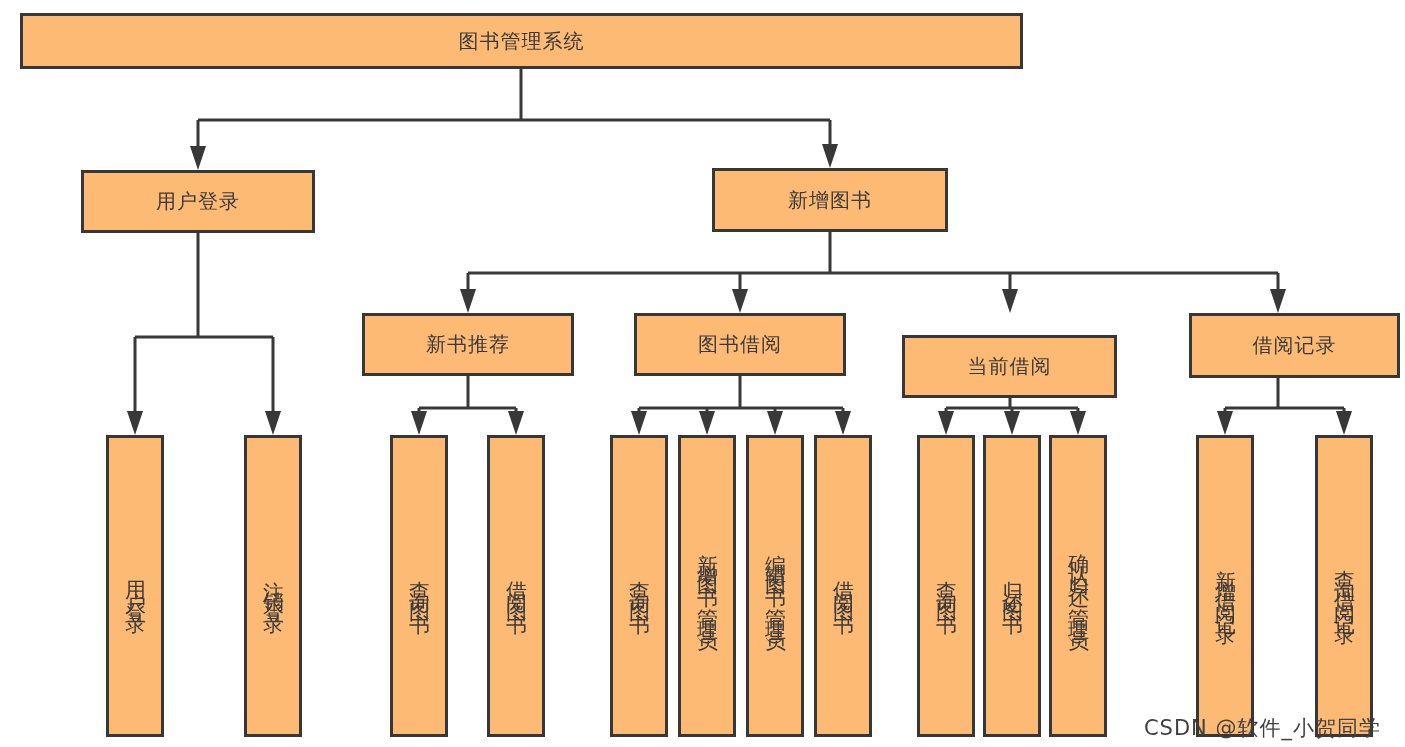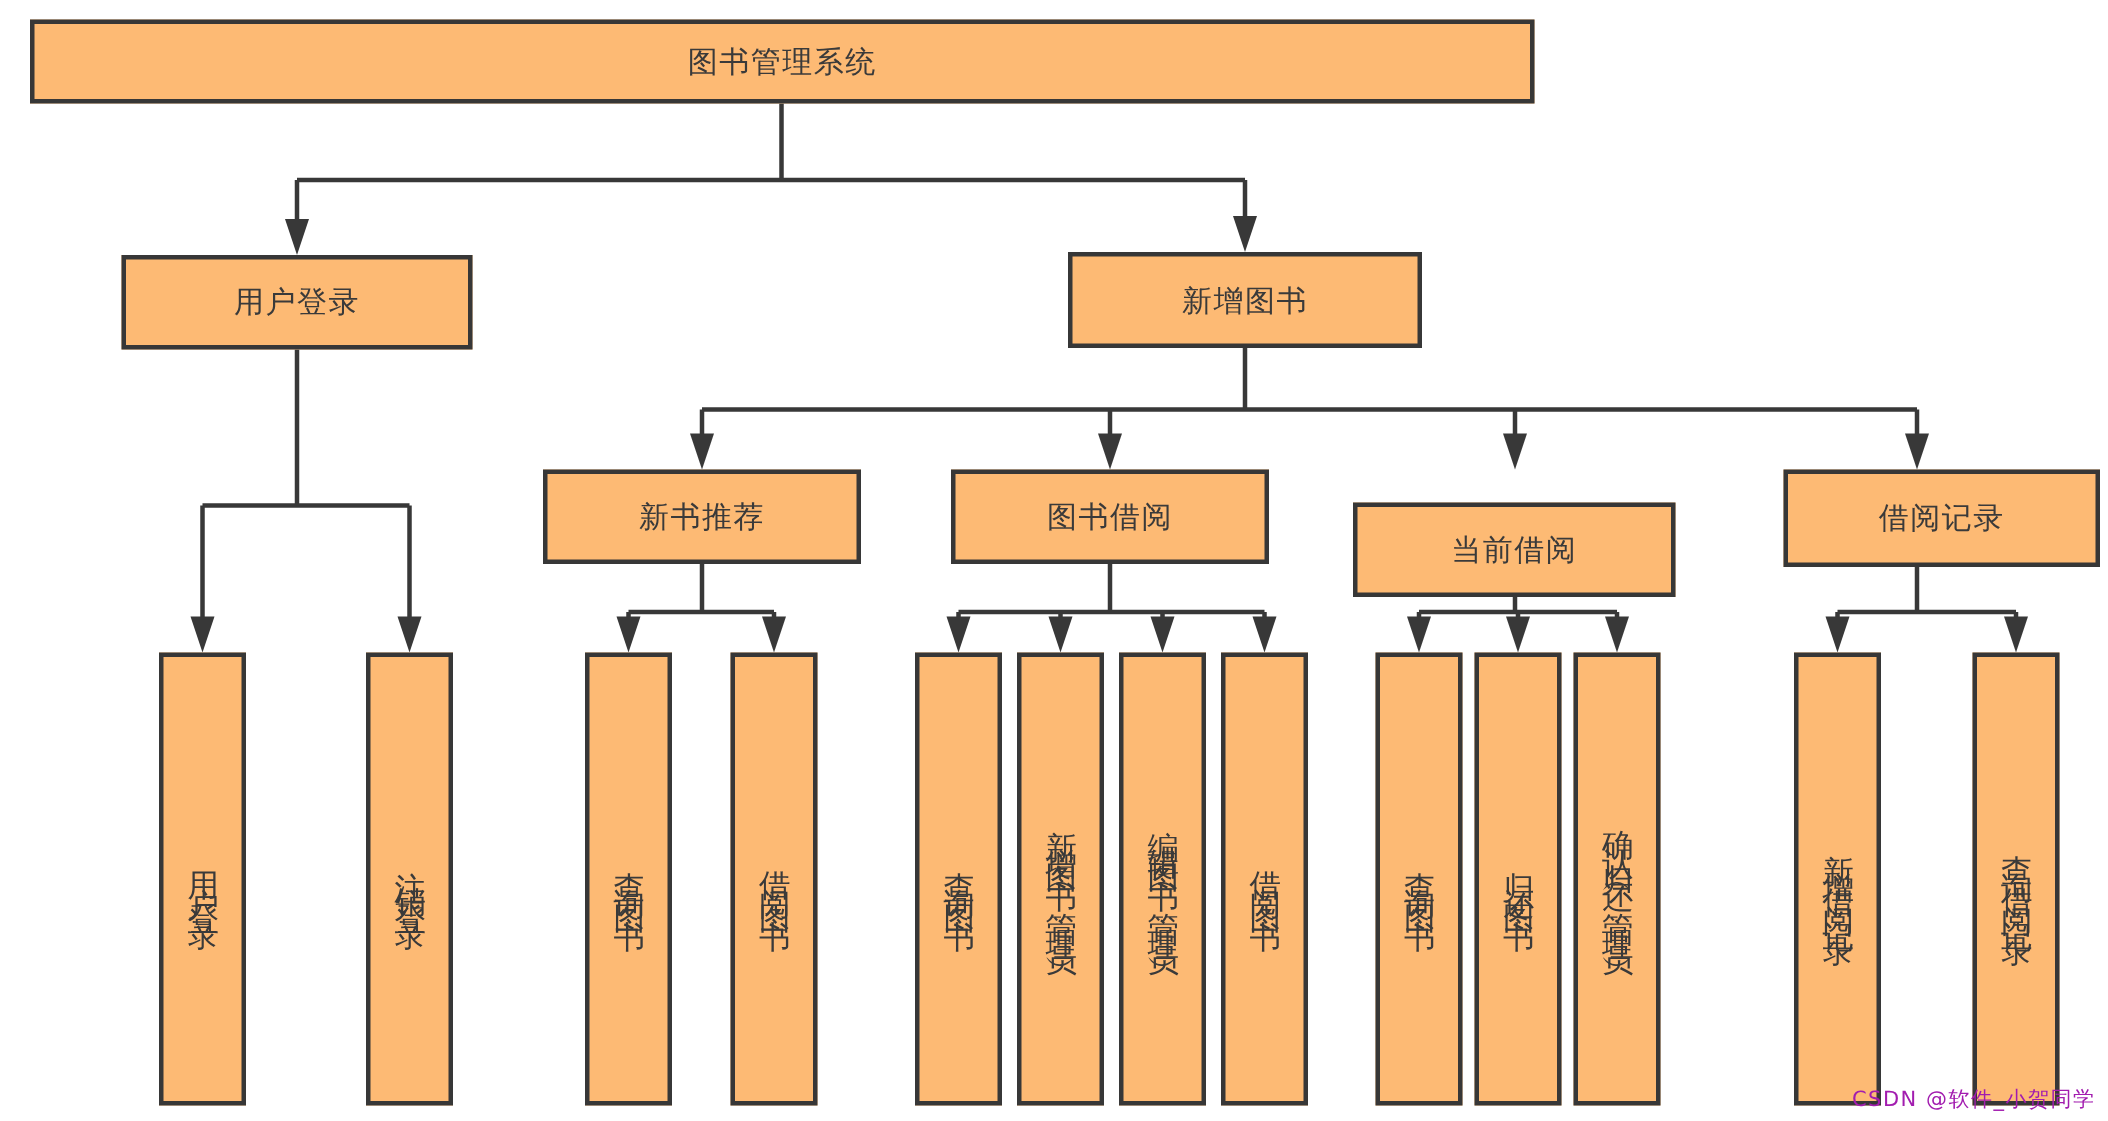--- a/index.html
+++ b/index.html
@@ -23,23 +23,23 @@
   .hbox{font-size:20px;letter-spacing:1px;}
   .vbox{font-size:21px;}
   .vbox .vtext{
     writing-mode:vertical-rl;
     letter-spacing:11px;
     line-height:1;
     white-space:nowrap;
   }
   .watermark{
     position:absolute;
-    right:8px;bottom:5px;
-    font-size:14px;
-    color:#a21caf;
+    right:24px;bottom:5px;
+    font-size:21px;
+    color:#404040;
     letter-spacing:1px;
   }
 </style>
 </head>
 <body>
 
 <div class="canvas">
 
   <svg class="connectors" viewBox="0 0 1405 747" xmlns="http://www.w3.org/2000/svg">
     <g stroke="#383838" stroke-width="3" fill="none">

